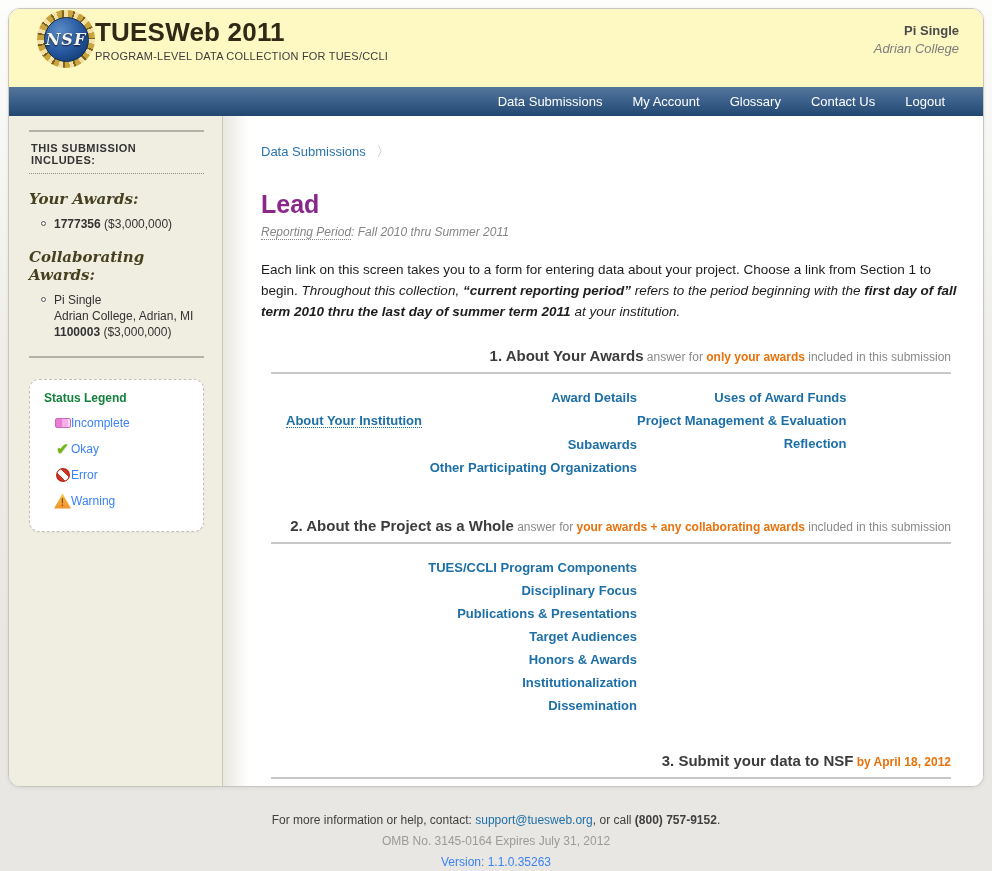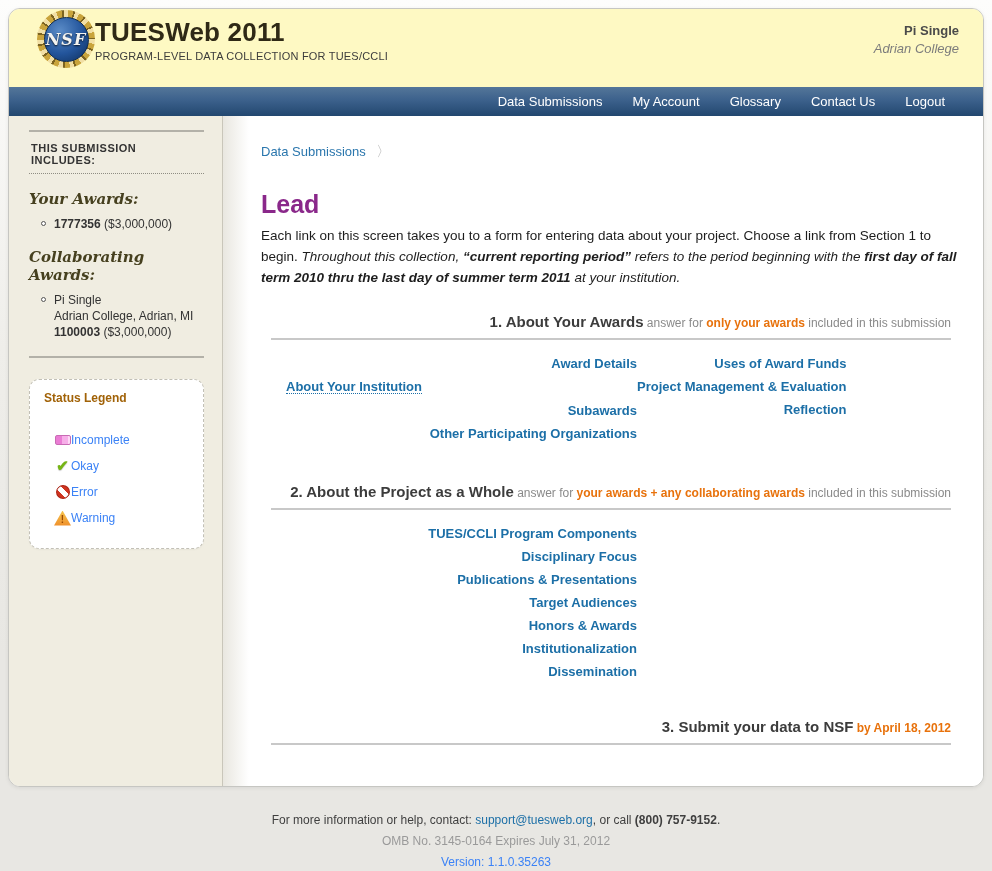--- a/index.html
+++ b/index.html
@@ -48,21 +48,21 @@
     padding:10px 2px 7px 2px; border-bottom:1px dotted #8f8d83; margin:0 2px; }
   .sb-serif { font-family:"DejaVu Serif",serif; font-style:italic; font-weight:bold;
     font-size:15px; color:#46401f; margin:16px 0 8px 2px; }
   .sb-item { display:flex; font-size:12px; color:#333; line-height:16px; margin:0 0 4px 14px; }
   .bullet { width:5px; height:5px; border:1px solid #555; border-radius:50%; background:#fff;
     margin:5px 8px 0 0; flex:0 0 auto; }
   .sb-item b { font-weight:bold; }
   .sb-botline { border-top:2px solid #b3b1a8; margin:16px 2px 0 2px; }
   .legend { background:#fff; border:1px dashed #c2c0b6; border-radius:10px; margin:21px 2px 0 2px;
     padding:11px 12px 13px 14px; box-shadow:0 1px 2px rgba(0,0,0,.04); }
-  .legend-title { font-size:12px; font-weight:bold; color:#a16207; margin-bottom:26px; }
+  .legend-title { font-size:12px; font-weight:bold; color:#15803d; margin-bottom:9px; }
   .legend-row { display:flex; align-items:center; margin:0 0 8px 10px; height:18px; }
   .legend-row span.lbl { font-size:12px; color:#3b82f6; }
   .ic { width:17px; display:inline-flex; justify-content:center; align-items:center; flex:0 0 auto; }
   .ic-incomplete { width:16px; height:10px; border:1px solid #c86bb4; border-radius:2px;
     background:linear-gradient(90deg,#ea7cd4 0 6px,#f6aee8 6px 12px,#fdd9f5 12px); }
   .ic-ok { color:#76b515; font-size:15px; font-weight:bold; text-shadow:0 1px 1px rgba(0,0,0,.2); }
   .ic-err { width:14px; height:14px; border-radius:50%;
     background:linear-gradient(45deg,#cf3420 0 38%,#fff 38% 62%,#cf3420 62%),#cf3420;
     box-shadow:inset 0 0 0 1px #a92314; }
   .ic-warn { position:relative; width:17px; height:15px;
@@ -178,20 +178,21 @@
       </div>
     </div>
 
     <div class="main">
       <div class="crumb">
         <a href="#">Data Submissions</a>
         <span class="sep">〉</span>
       </div>
 
       <div class="page-title">Lead</div>
+      <div class="report-line"><span class="dot-u">Reporting Period</span><span>: Fall 2010 thru Summer 2011</span></div>
 
       <div class="intro"><span>Each link on this screen takes you to a form for entering data about your project. Choose a link from Section 1 to begin. </span><i>Throughout this collection, </i><i><b>“current reporting period”</b></i><i> refers to the period beginning with the </i><i><b>first day of fall term 2010 thru the last day of summer term 2011</b></i><i> at your institution.</i></div>
 
       <div class="section">
         <div class="sec-head"><span>1. About Your Awards</span><span class="ans"> answer for </span><span class="hl">only your awards</span><span class="ans"> included in this submission</span></div>
         <div class="sec-rule"></div>
         <div class="links">
           <div class="col1">
             <a href="#">Award Details</a>
             <a href="#" class="dotted">About Your Institution</a>

